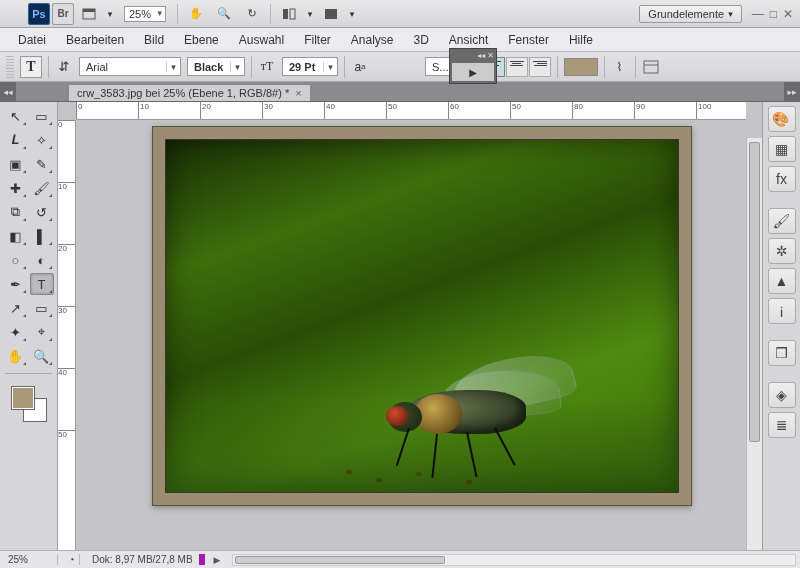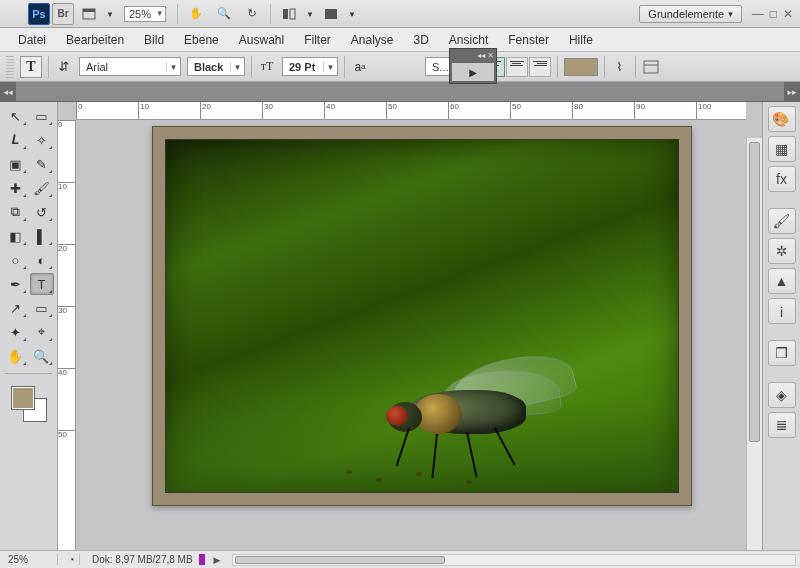--- a/index.html
+++ b/index.html
@@ -225,20 +225,24 @@
   <div class="ttool">
      <svg width="16" height="14">
         <rect x="1" y="1" width="14" height="12" fill="none" stroke="#666"></rect>
         <line x1="1" y1="5" x2="15" y2="5" stroke="#666"></line>
       </svg>
   </div>
 </div>
 
 <div class="tabstrip">
   <div class="collapse-l">◂◂</div>
+  <div class="tab">
+    <span>crw_3583.jpg bei 25% (Ebene 1, RGB/8#) *</span>
+    <span class="close">×</span>
+  </div>
   <div class="collapse-r">▸▸</div>
 </div>
 
 <div class="workarea">
 
   <div class="tools-col">
     <div class="tools-grid" id="tools-grid">
         <div class="tool">↖<div class="tri"></div></div>
         <div class="tool">▭<div class="tri"></div></div>
         <div class="tool">𝑳<div class="tri"></div></div>

